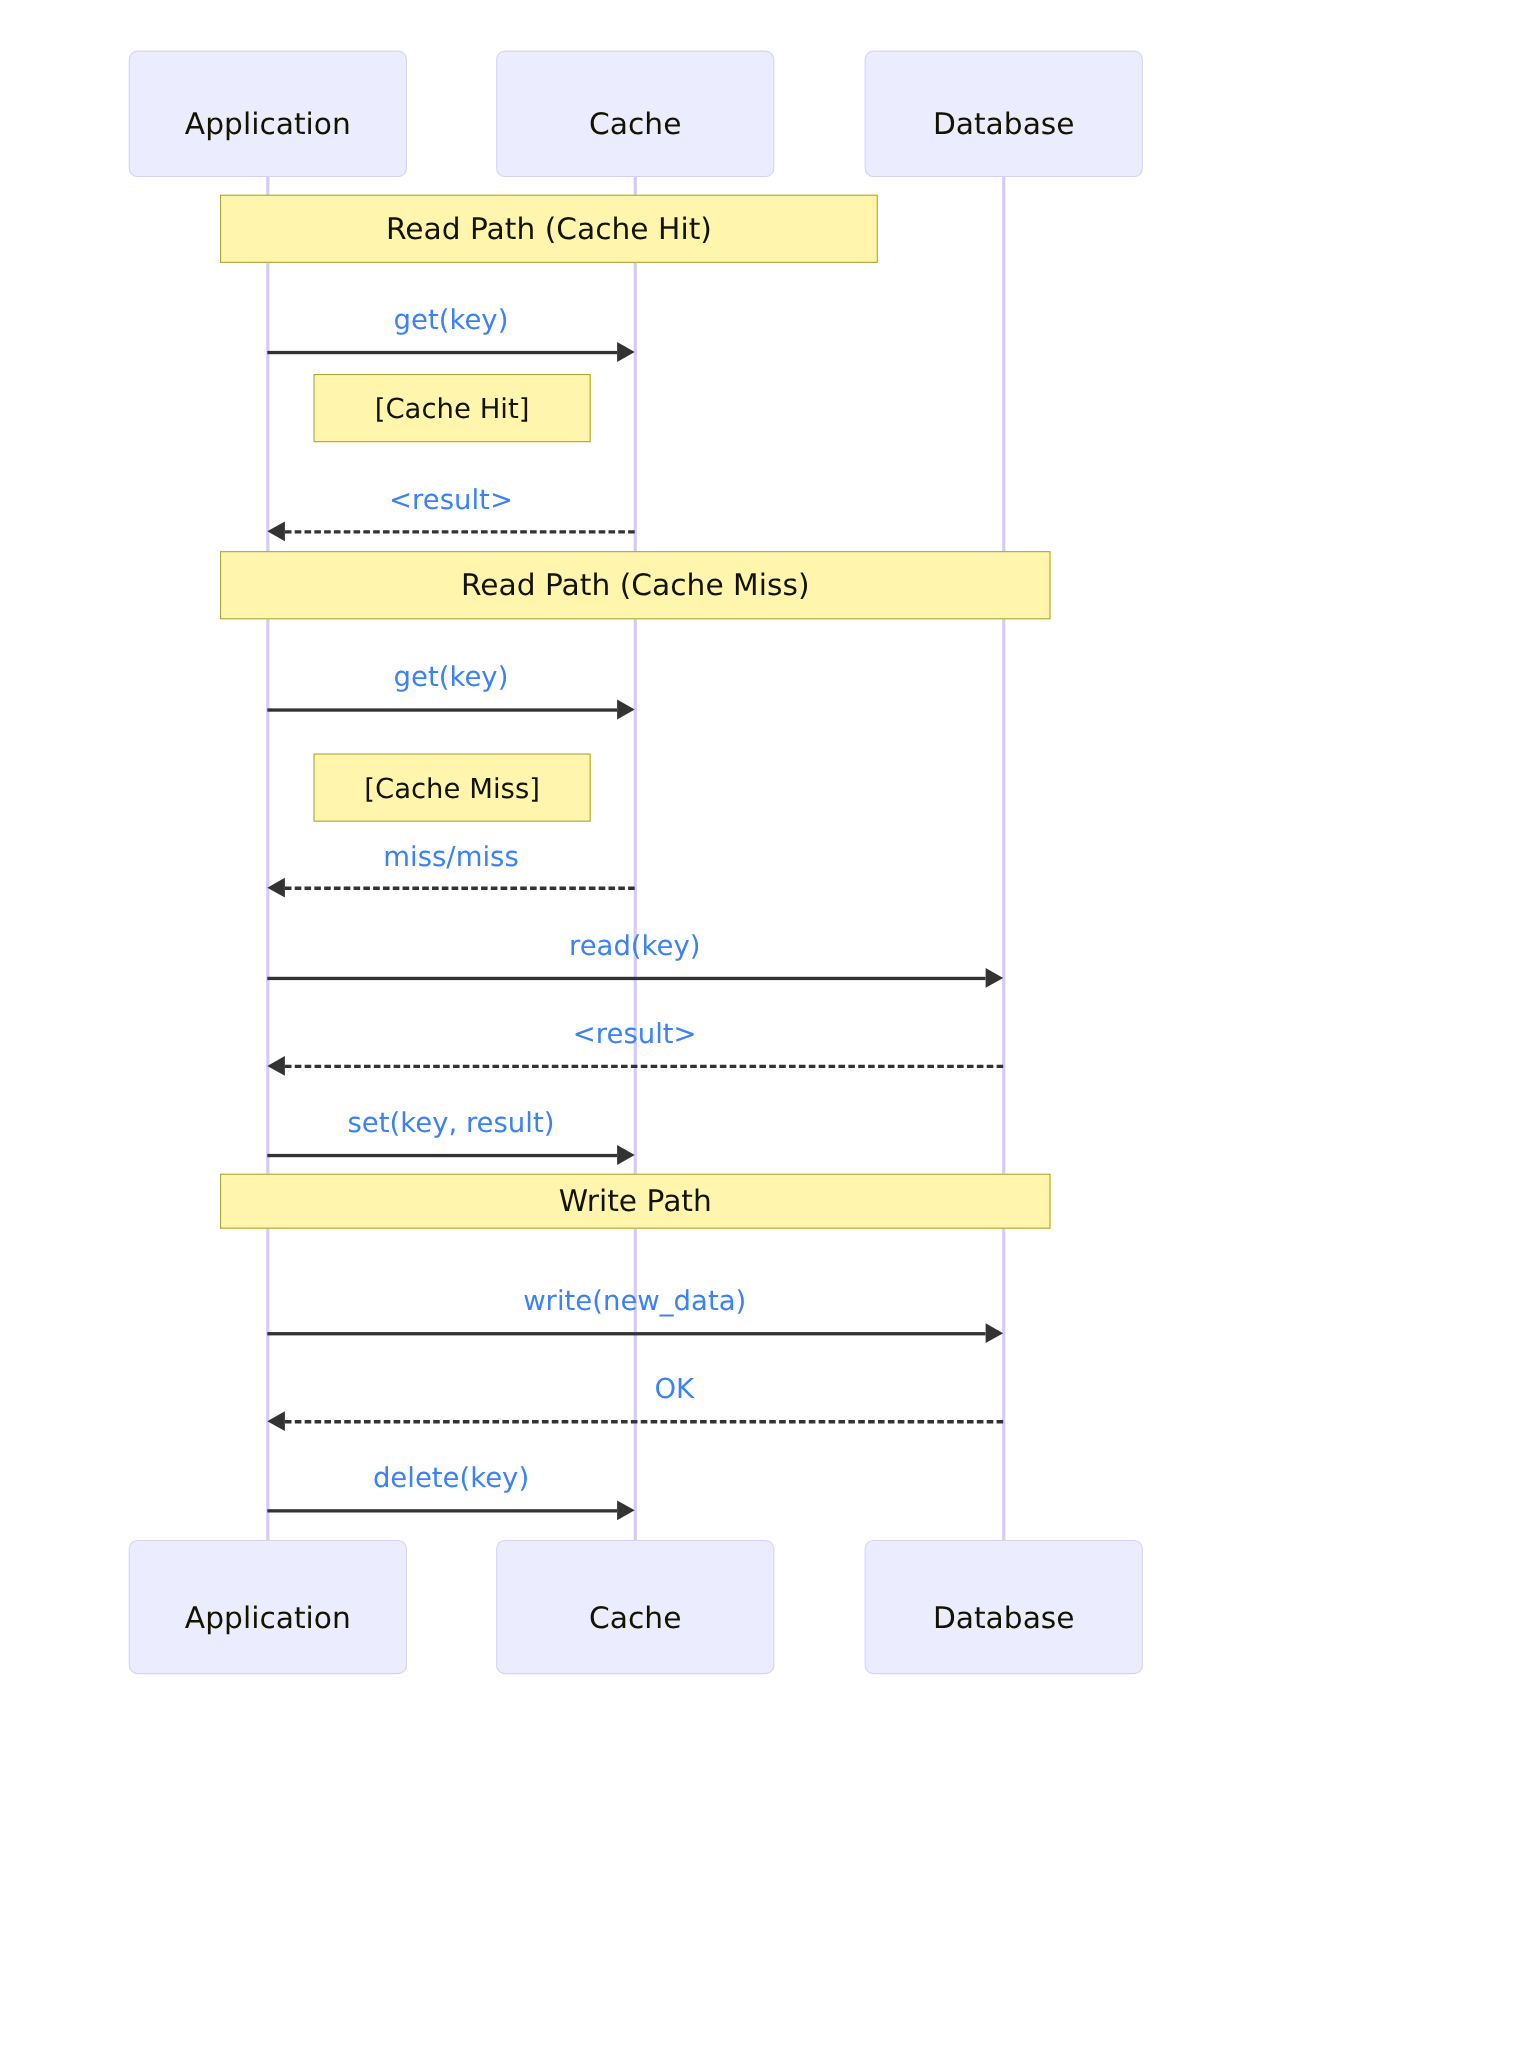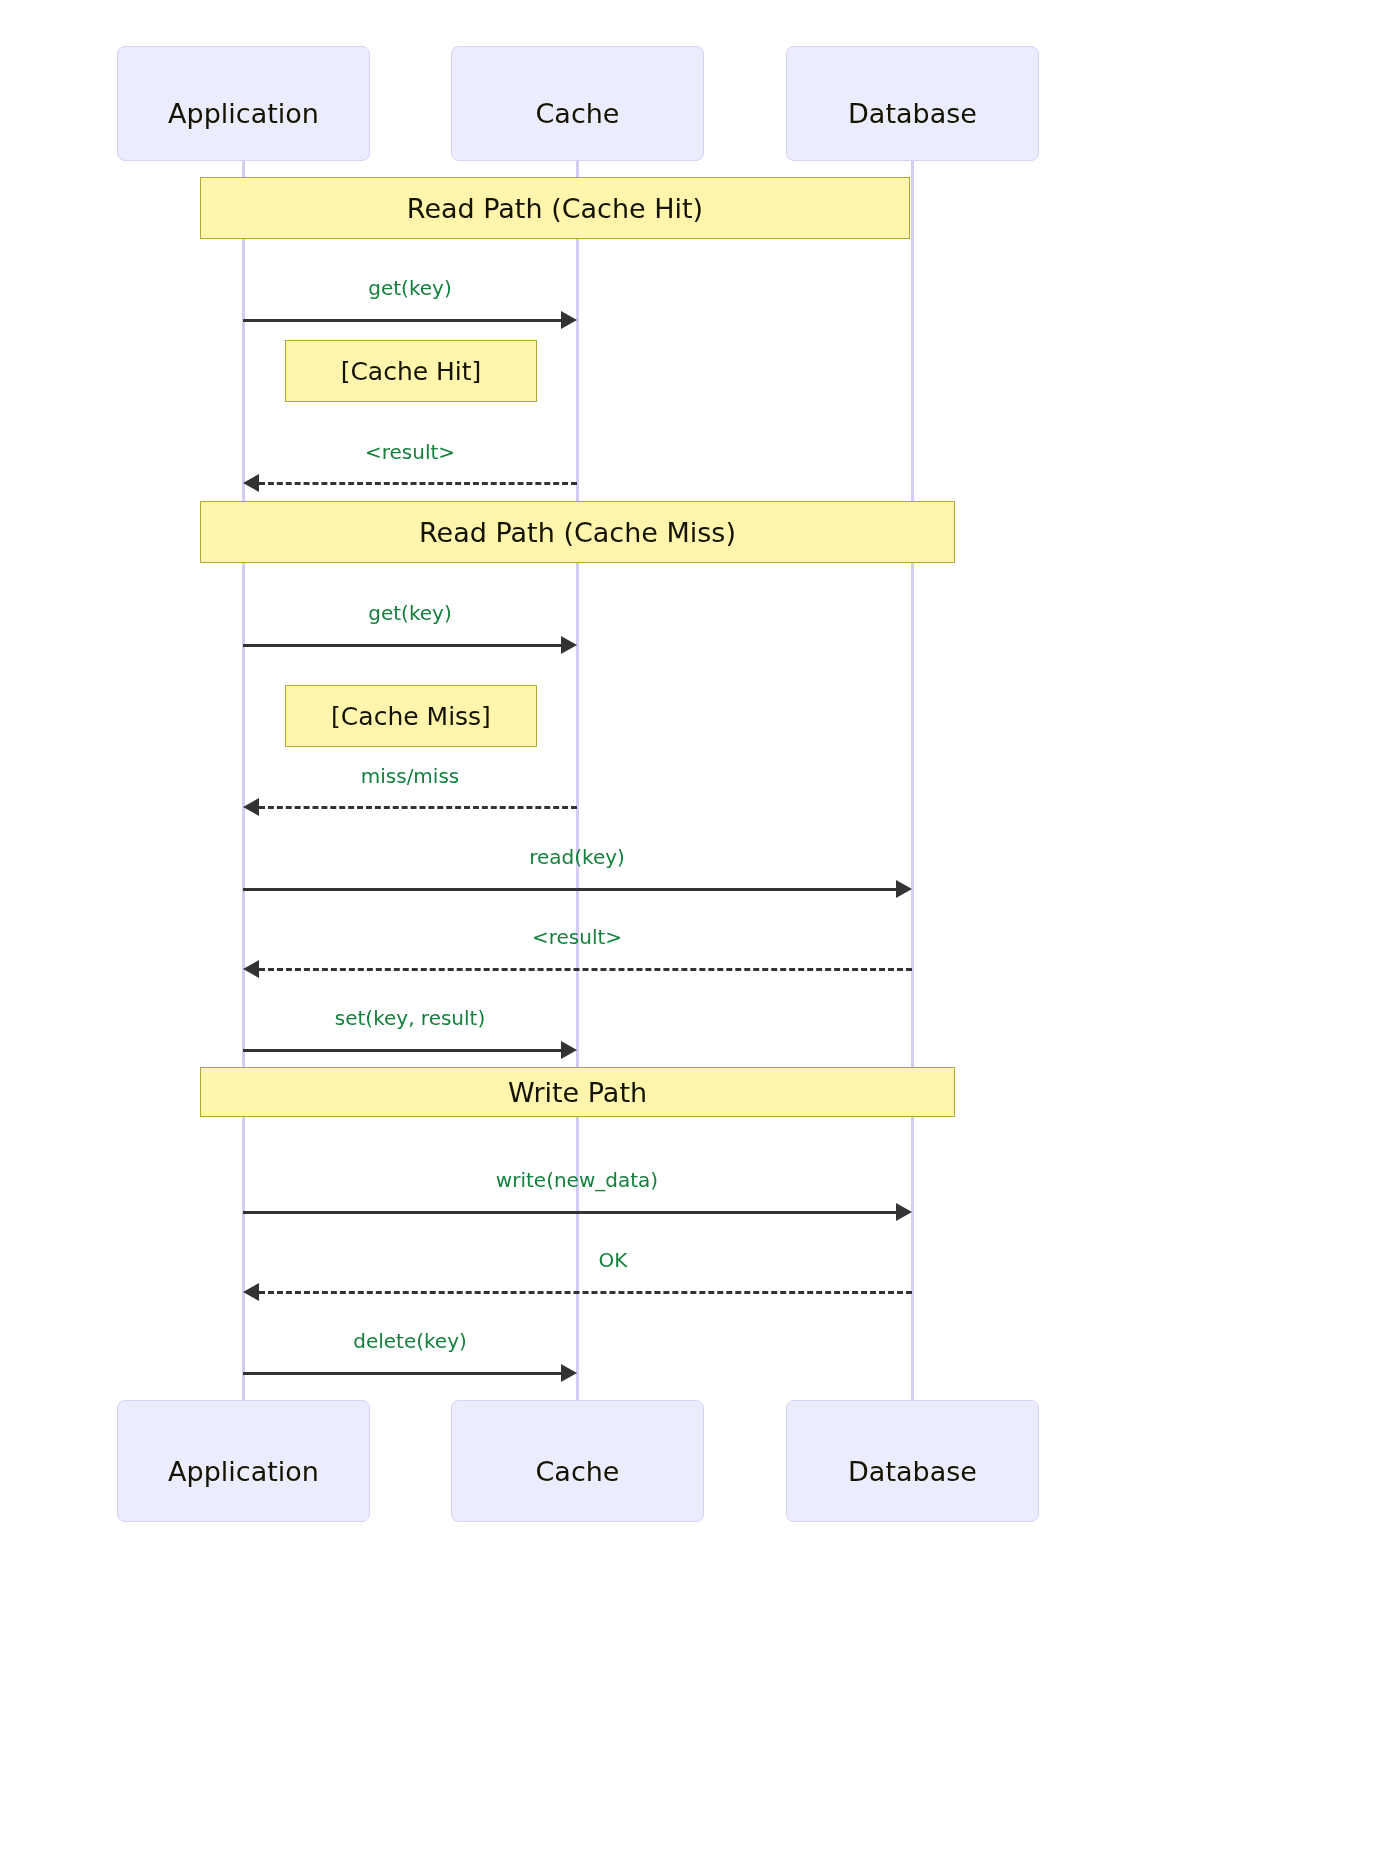--- a/index.html
+++ b/index.html
@@ -51,22 +51,22 @@
     box-sizing:border-box;
     text-align:center;
   }
   .note-box span{
     font-size:25px;color:#131300;line-height:1;
   }
 
   
   .msg-label{
     position:absolute;
-    font-size:20px;
-    color:#15803d;
+    font-size:25px;
+    color:#3b82f6;
     white-space:nowrap;
     transform:translateX(-50%);
     line-height:1;
   }
 
   
   .msg-line{
     position:absolute;
     height:0;
     border-top:3px solid #333333;
@@ -101,21 +101,21 @@
   <div class="participant" style="left:117px;top:46px;width:253px;height:115px;">
     <span>Application</span>
   </div>
   <div class="participant" style="left:451px;top:46px;width:253px;height:115px;">
     <span>Cache</span>
   </div>
   <div class="participant" style="left:786px;top:46px;width:253px;height:115px;">
     <span>Database</span>
   </div>
 
-  <div class="section-bar" style="left:200px;top:177px;width:710px;height:62px;">
+  <div class="section-bar" style="left:200px;top:177px;width:598px;height:62px;">
     <span>Read Path (Cache Hit)</span>
   </div>
 
   <div class="msg-label" style="left:410px;top:278px;">get(key)</div>
   <div class="msg-line" style="left:243px;top:319px;width:318px;"></div>
   <div class="arrow-head right" style="left:561px;top:311px;"></div>
 
   <div class="note-box" style="left:285px;top:340px;width:252px;height:62px;">
     <span>[Cache Hit]</span>
   </div>

